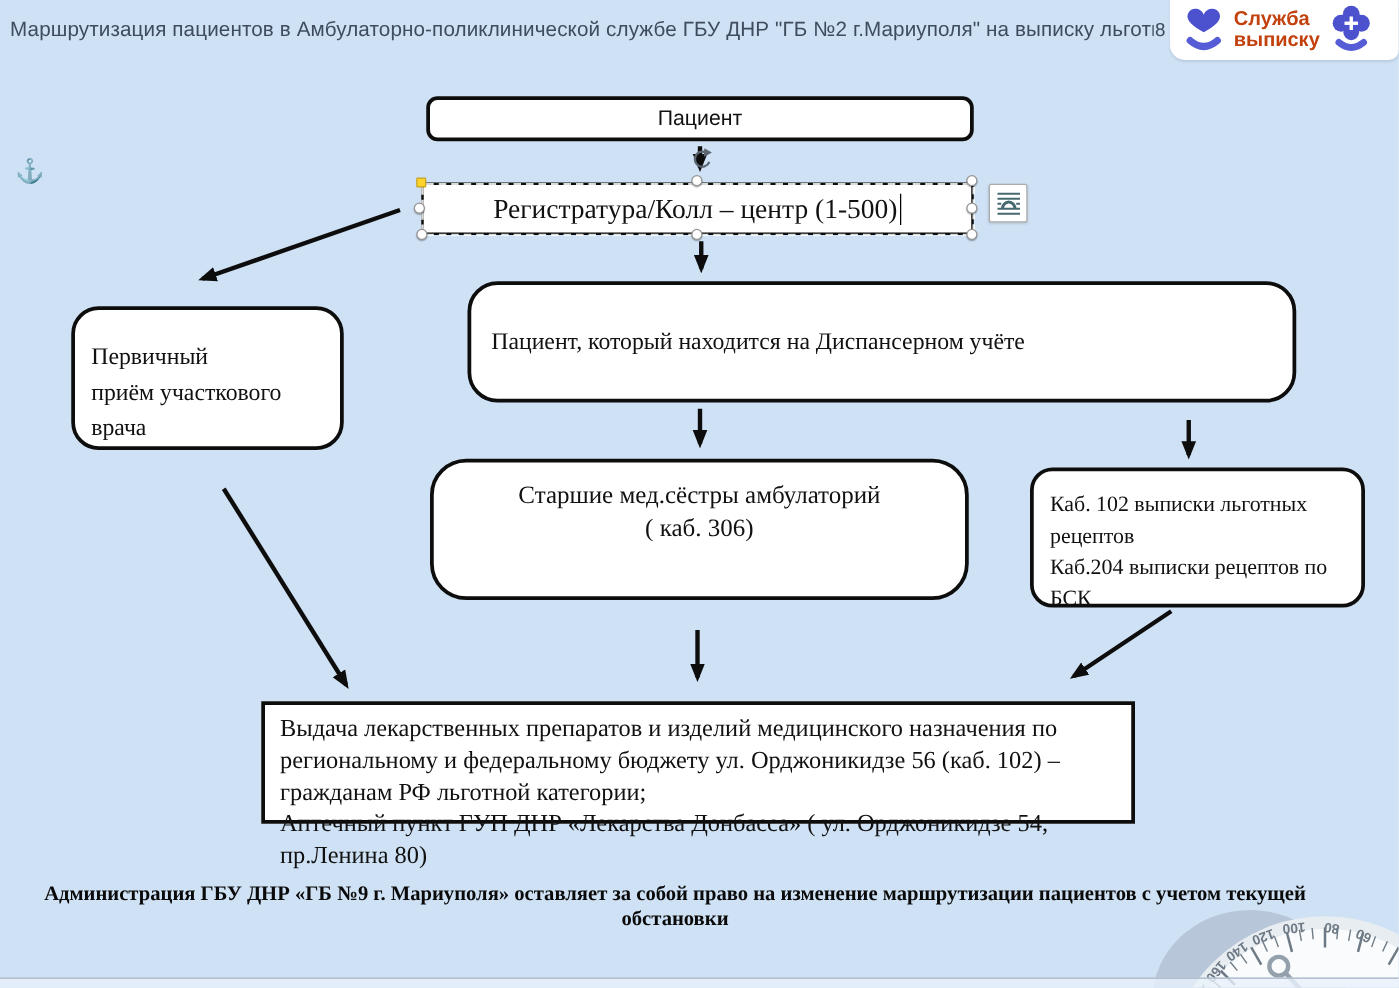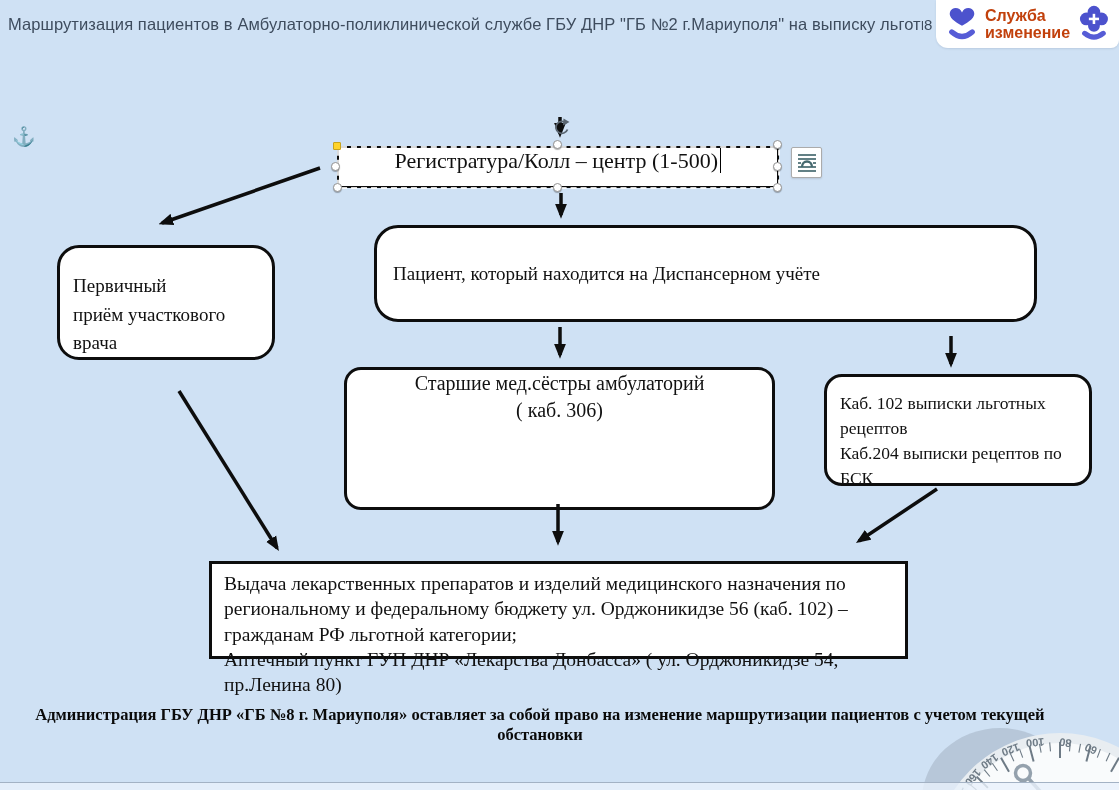--- a/index.html
+++ b/index.html
@@ -31,39 +31,39 @@
   }
   .multiline{white-space:pre-line;}
   .node-patient{
     left:341px;top:77px;width:438px;height:36px;border-radius:9px;
     display:flex;align-items:center;justify-content:center;
     font-family:"Liberation Sans",sans-serif;font-size:17px;
   }
   .node-registry{
     left:337px;top:146px;width:442px;height:42px;border-radius:4px;
     border-width:2.5px;
-    display:flex;align-items:flex-start;justify-content:center;
+    display:flex;align-items:center;justify-content:center;
     font-size:22px;z-index:4;
   }
   .node-registry::after{ 
     content:'';position:absolute;inset:-2.5px;border:2px dashed rgba(255,255,255,.85);
     pointer-events:none;border-radius:4px;
   }
   .caret{display:inline-block;width:1.5px;height:25px;background:#000;margin-left:2px;vertical-align:middle;}
   .node-primary{
     left:57px;top:245px;width:218px;height:115px;border-radius:22px;
     padding:24px 10px 0 13px;font-size:19px;line-height:1.5;
   }
   .node-dispensary{
     left:374px;top:225px;width:663px;height:97px;border-radius:24px;
     display:flex;align-items:center;padding:0 16px;font-size:19px;
   }
   .node-nurses{
-    left:344px;top:367px;width:431px;height:143px;border-radius:17px;
-    text-align:center;font-size:20px;line-height:1.35;
+    left:344px;top:367px;width:431px;height:113px;border-radius:29px;
+    padding-top:13px;text-align:center;font-size:20px;line-height:1.35;
   }
   .node-cabinets{
     left:824px;top:374px;width:268px;height:112px;border-radius:18px;
     padding:14px 24px 0 13px;font-size:17.5px;line-height:1.42;
   }
   .node-dispensing{
     left:209px;top:561px;width:699px;height:98px;border-radius:0;
     padding:7px 10px 0 12px;font-size:19.5px;line-height:1.3;
   }
   
@@ -158,21 +158,21 @@
   <div class="doc-header">Маршрутизация пациентов в Амбулаторно-поликлинической службе ГБУ ДНР "ГБ №2 г.Мариуполя" на выписку льготных препаратов</div>
   <span class="header-overflow">8</span>
 
   <div class="logo-box">
     <svg width="34" height="42" viewBox="0 0 36 44">
       <path d="M18 9 C15.5 2.5 6.5 2.5 4.5 8.5 C2.5 14.5 10 19.5 18 24 C26 19.5 33.5 14.5 31.5 8.5 C29.5 2.5 20.5 2.5 18 9 Z" fill="#4c52cd"></path>
       <path d="M6.5 31 Q18 41 29.5 31" stroke="#565cd6" stroke-width="6" fill="none" stroke-linecap="round"></path>
     </svg>
     <div class="logo-text">
       <div>Служба</div>
-      <div>изменение</div>
+      <div>выписку</div>
     </div>
     <svg width="36" height="42" viewBox="0 0 40 46">
       <circle cx="20" cy="9" r="7.5" fill="#4c52cd"></circle>
       <circle cx="11" cy="17" r="7.5" fill="#4c52cd"></circle>
       <circle cx="29" cy="17" r="7.5" fill="#4c52cd"></circle>
       <circle cx="20" cy="25" r="7" fill="#4c52cd"></circle>
       <rect x="18.5" y="11" width="3" height="12" fill="#ffffff"></rect>
       <rect x="14" y="15.5" width="12" height="3" fill="#ffffff"></rect>
       <path d="M9 34 Q20 43 31 34" stroke="#565cd6" stroke-width="6" fill="none" stroke-linecap="round"></path>
     </svg>
@@ -189,20 +189,21 @@
     <line x1="560" y1="117" x2="560" y2="134" stroke="#0d0d0d" stroke-width="3.5" marker-end="url(#ah)"></line>
     <line x1="561" y1="193" x2="561" y2="215" stroke="#0d0d0d" stroke-width="3.5" marker-end="url(#ah)"></line>
     <line x1="320" y1="168" x2="162" y2="223" stroke="#0d0d0d" stroke-width="3.5" marker-end="url(#ah)"></line>
     <line x1="560" y1="327" x2="560" y2="355" stroke="#0d0d0d" stroke-width="3.5" marker-end="url(#ah)"></line>
     <line x1="951" y1="336" x2="951" y2="364" stroke="#0d0d0d" stroke-width="3.5" marker-end="url(#ah)"></line>
     <line x1="558" y1="504" x2="558" y2="542" stroke="#0d0d0d" stroke-width="3.5" marker-end="url(#ah)"></line>
     <line x1="179" y1="391" x2="277" y2="548" stroke="#0d0d0d" stroke-width="3.5" marker-end="url(#ah)"></line>
     <line x1="937" y1="489" x2="859" y2="541" stroke="#0d0d0d" stroke-width="3.5" marker-end="url(#ah)"></line>
   </svg>
 
+  <div class="node node-patient">Пациент</div>
 
   <div class="node node-registry">
     <span>Регистратура/Колл – центр (1-500)</span>
       <span class="caret"></span>
   </div>
 
   <div class="node node-dispensary">Пациент, который находится на Диспансерном учёте</div>
 
   <div class="node node-primary multiline">Первичный
 приём участкового
@@ -241,16 +242,16 @@
       <line x1="3" y1="4" x2="21" y2="4" stroke="#46696f" stroke-width="1.7"></line>
       <line x1="3" y1="8" x2="21" y2="8" stroke="#46696f" stroke-width="1.7"></line>
       <line x1="3" y1="12" x2="6" y2="12" stroke="#46696f" stroke-width="1.7"></line>
       <line x1="18" y1="12" x2="21" y2="12" stroke="#46696f" stroke-width="1.7"></line>
       <line x1="3" y1="16" x2="21" y2="16" stroke="#46696f" stroke-width="1.7"></line>
       <line x1="3" y1="20" x2="21" y2="20" stroke="#46696f" stroke-width="1.7"></line>
       <path d="M7 16 A5 5.5 0 0 1 17 16" fill="none" stroke="#46696f" stroke-width="2.4"></path>
     </svg>
   </div>
 
-  <div class="footer-note">Администрация ГБУ ДНР «ГБ №8 г. Мариуполя» оставляет за собой право на изменение маршрутизации пациентов с учетом текущей обстановки</div>
+  <div class="footer-note">Администрация ГБУ ДНР «ГБ №9 г. Мариуполя» оставляет за собой право на изменение маршрутизации пациентов с учетом текущей обстановки</div>
 
   <div class="bottom-strip"></div>
 </div>
 
 </body></html>

